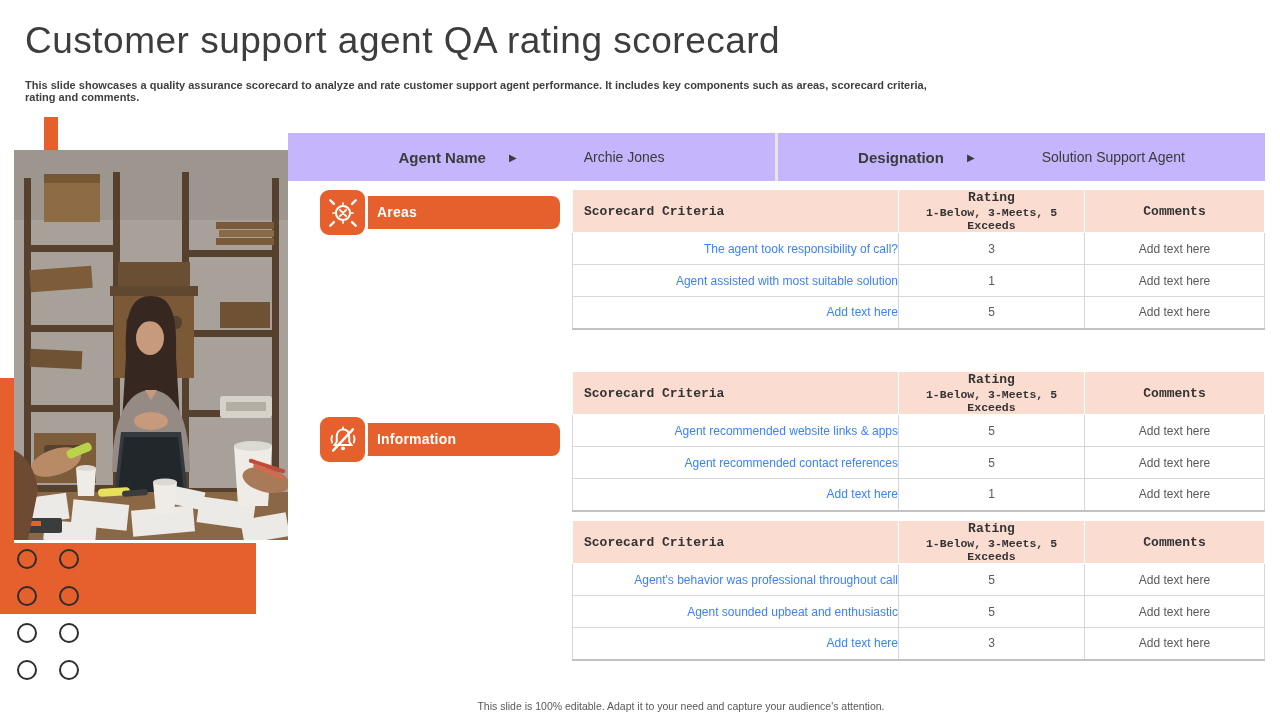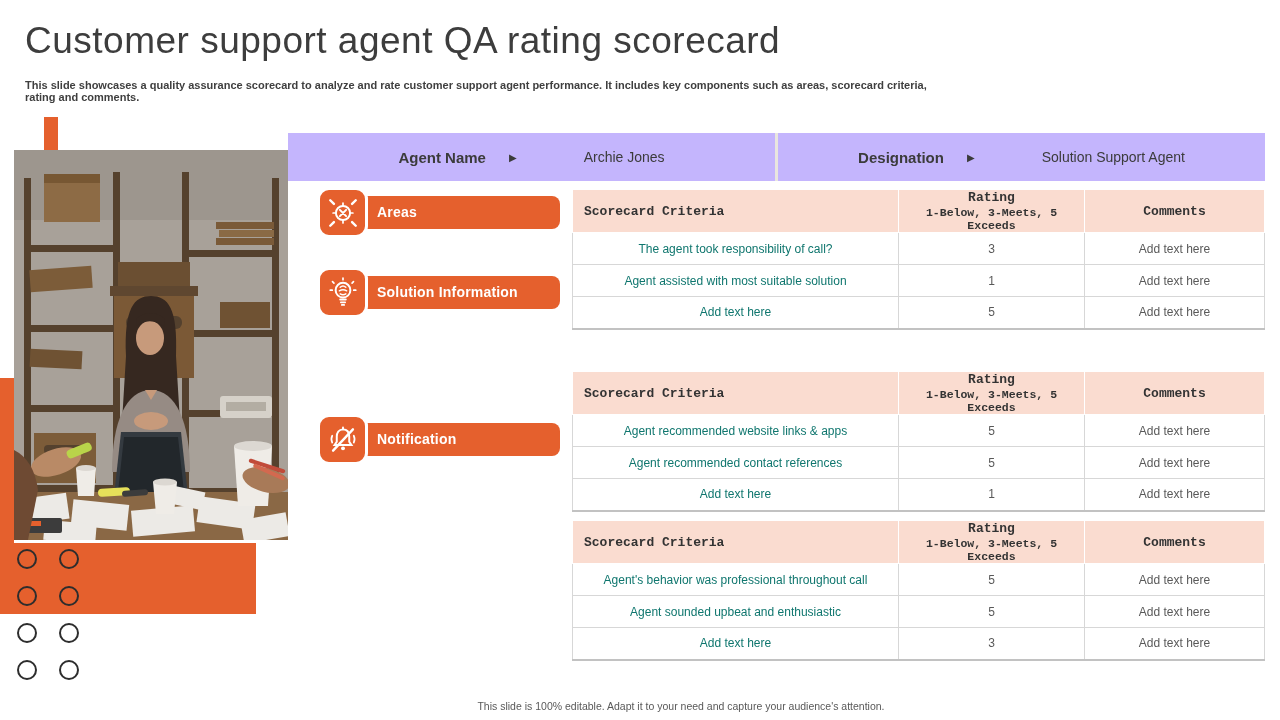--- a/index.html
+++ b/index.html
@@ -53,21 +53,21 @@
                     table-layout:fixed; border-bottom:2px solid #c2c2c2; background:#fff; }
   .t-0 { top:189px; } .t-1 { top:371px; } .t-2 { top:520px; }
   col.c-criteria { width:326px; } col.c-rating { width:186px; } col.c-comments { width:180px; }
   table.scorecard th { background:#fadcd0; border:1px solid #ffffff; height:43px;
                        color:#333; font-size:13px; font-weight:700; text-align:center;
                        vertical-align:middle;font-family:Liberation Mono, monospace; }
   table.scorecard th.h-criteria { text-align:left; padding-left:11px; }
   .rating-sub { font-size:11.5px; font-weight:700; color:#333; margin-top:1px; }
   table.scorecard td { border:1px solid #d7d7d7; height:32px; font-size:12px;
                        color:#595959; text-align:center; vertical-align:middle; }
-  table.scorecard td.cell-criteria { text-align:center; color:#0f766e; }
+  table.scorecard td.cell-criteria { text-align:right; color:#3b82f6; }
 
   
   .footer { position:absolute; left:0; top:700px; width:1280px; text-align:center;
             font-size:10.5px; color:#595959;margin-left:41px; }
 </style>
 </head>
 <body>
 
 <div class="slide">
 
@@ -194,34 +194,23 @@
     <div class="cat-tile">
       <svg viewBox="0 0 24 24" fill="none" stroke="#fff" stroke-linecap="round">
         <circle cx="12" cy="12" r="5" stroke-width="1.4"></circle>
         <path d="M9.8 9.8 L14.2 14.2 M14.2 9.8 L9.8 14.2" stroke-width="1.4"></path>
         <path d="M5.6 5.6 L3 3 M18.4 5.6 L21 3 M5.6 18.4 L3 21 M18.4 18.4 L21 21" stroke-width="1.7"></path>
         <path d="M12 6.6 V5 M12 17.4 V19 M6.6 12 H5 M17.4 12 H19" stroke-width="1.2"></path>
       </svg>
     </div>
   </div>
 
-  <div class="category cat-2">
-    <div class="cat-pill">Solution Information</div>
-    <div class="cat-tile">
-      <svg viewBox="0 0 24 24" fill="none" stroke="#fff" stroke-linecap="round">
-        <circle cx="12" cy="10" r="5.2" stroke-width="1.4"></circle>
-        <path d="M10 8 q2 -2 4 0 M9.4 10.5 q2.6 -1.6 5.2 0 M10 12.6 q2 1.2 4 0" stroke-width="1"></path>
-        <path d="M10 16.6 H14 M10.5 18.6 H13.5 M11.2 20.4 H12.8" stroke-width="1.3"></path>
-        <path d="M12 2.6 V1.4 M5.6 5 L4.6 4 M18.4 5 L19.4 4 M4.4 10 H3 M19.6 10 H21" stroke-width="1.2"></path>
-      </svg>
-    </div>
-  </div>
 
   <div class="category cat-3">
-    <div class="cat-pill">Notification</div>
+    <div class="cat-pill">Information</div>
     <div class="cat-tile">
       <svg viewBox="0 0 24 24" fill="none" stroke="#fff" stroke-linecap="round">
         <path d="M12 4.5 C9 4.5 7.6 6.8 7.6 9.6 L7.6 13.2 L6 15.6 L18 15.6 L16.4 13.2 L16.4 9.6 C16.4 6.8 15 4.5 12 4.5 Z" stroke-width="1.4"></path>
         <path d="M12 4.5 V3.2" stroke-width="1.4"></path>
         <circle cx="12" cy="17.9" r="1.4" fill="#fff" stroke="none"></circle>
         <path d="M4.4 9 q-1.2 2.4 0 4.8 M19.6 9 q1.2 2.4 0 4.8" stroke-width="1.2"></path>
         <path d="M5 19.5 L19 4.5" stroke-width="1.7"></path>
       </svg>
     </div>
   </div>

